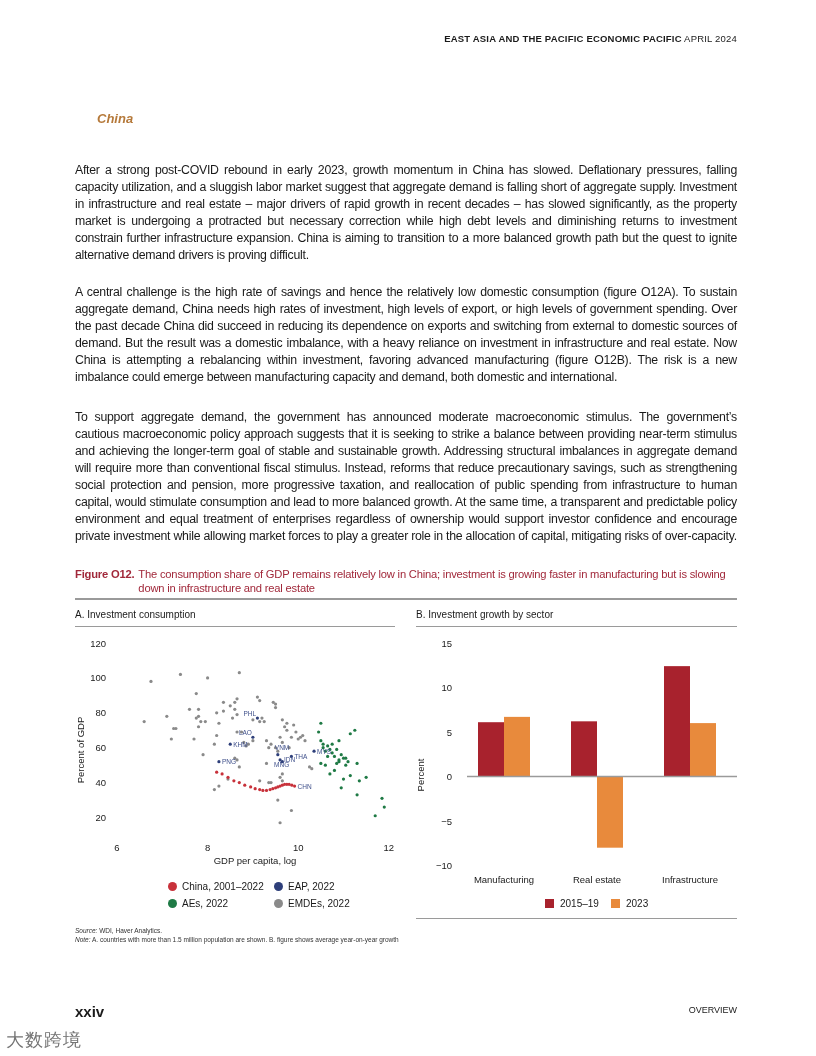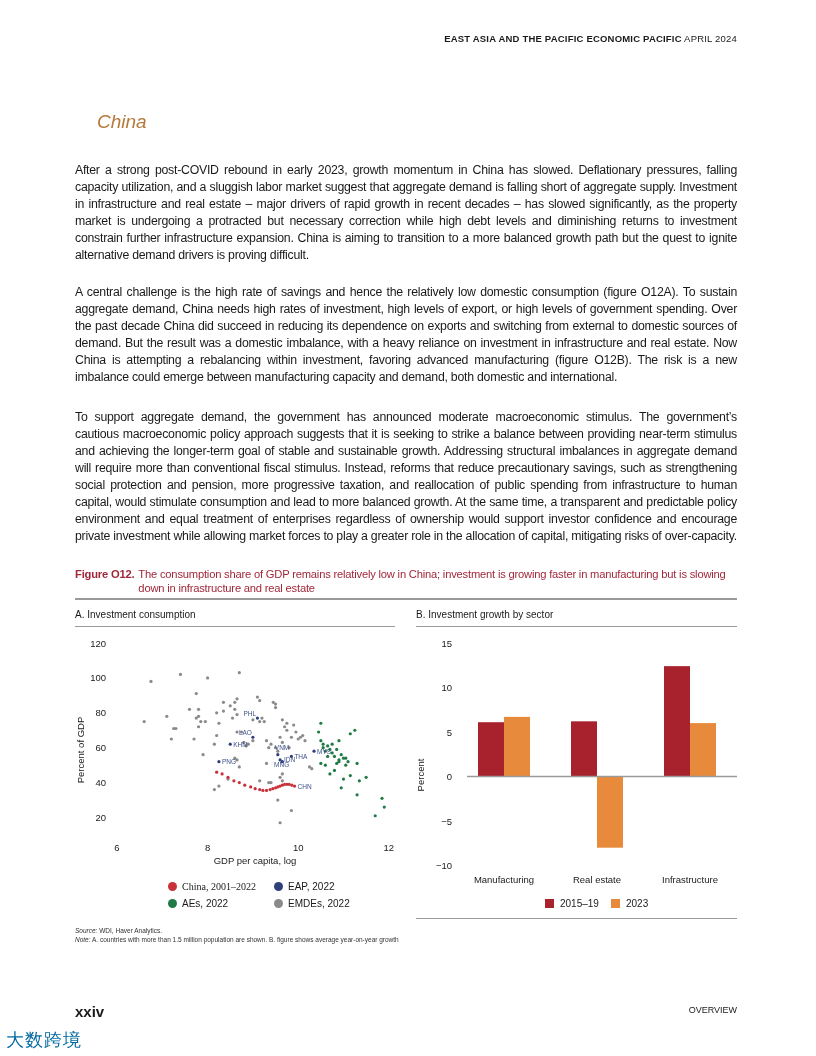--- a/index.html
+++ b/index.html
@@ -1,21 +1,21 @@
 <!DOCTYPE html>
 <html><head>
 <meta charset="utf-8">
 <style>
   html, body { margin: 0; padding: 0; background: #fff; }
   body { width: 816px; height: 1056px; position: relative; overflow: hidden;
          font-family: "Liberation Sans", "DejaVu Sans", sans-serif; color: #1a1a1a; }
   .header { position: absolute; top: 33px; right: 79px; font-size: 9.5px; letter-spacing: 0.2px; }
   .header b { font-weight: 700; }
-  .section-title { position: absolute; left: 97px; top: 111px; font-size: 19px; font-style: italic;
-                   font-weight: 400; color: #b5793a; text-align: right; }
+  .section-title { position: absolute; left: 97px; top: 111px; font-size: 13px; font-style: italic;
+                   font-weight: 700; color: #b5793a; text-align: right; }
   .para { position: absolute; left: 75px; width: 662px; font-size: 12.3px; line-height: 17px;
           text-align: justify; font-family: "Liberation Sans Narrow", "Liberation Sans", sans-serif;
           letter-spacing: -0.25px; }
   #p1 { top: 150px; }
   #p2 { top: 272px; }
   #p3 { top: 397px; }
   .fig-caption { position: absolute; left: 75px; top: 567px; width: 662px; font-size: 11.2px;
                  line-height: 14px; color: #a1283a; letter-spacing: -0.2px; }
   .fig-caption .lbl { font-weight: 700; float: left; margin-right: 4px; }
   .fig-caption .txt { display: block; overflow: hidden; }
@@ -26,21 +26,21 @@
   .axis-label { font-size: 9.5px; fill: #1a1a1a; }
   .country-label { font-size: 6.5px; fill: #3e4f8a; }
   .legend { position: absolute; font-size: 10px; }
   .legend-item { position: absolute; white-space: nowrap; display: flex; align-items: center; }
   .dot { width: 9px; height: 9px; border-radius: 50%; display: inline-block; margin-right: 5px; }
   .sq { width: 9px; height: 9px; display: inline-block; margin-right: 6px; }
   .source { position: absolute; left: 75px; top: 927px; font-size: 6.5px; line-height: 8.5px; color: #333; }
   .source i { font-style: italic; }
   .page-num { position: absolute; left: 75px; top: 1003px; font-size: 15px; font-weight: 700; }
   .footer-right { position: absolute; right: 79px; top: 1005px; font-size: 9px; }
-  .watermark { position: absolute; left: 6px; top: 1028px; font-size: 18px; color: #0369a1; letter-spacing: 1px; }
+  .watermark { position: absolute; left: 6px; top: 1028px; font-size: 18px; color: #737373; letter-spacing: 1px; }
 </style>
 </head>
 <body>
 
 <div class="header">
   <b>EAST ASIA AND THE PACIFIC ECONOMIC PACIFIC</b>
   <span>APRIL 2024</span>
 </div>
 
 <div class="section-title">China</div>
@@ -239,21 +239,21 @@
       <text class="country-label" x="204.07999999999998" y="137.15">MNG</text>
       <text class="country-label" x="224.40499999999997" y="128.925">THA</text>
       <text class="country-label" x="247.05499999999998" y="123.69000000000001">MYS</text>
       <text class="country-label" x="227.576" y="158.59">CHN</text>
     </g>
   <text class="axis-label" id="scatter-ylabel" transform="translate(14,120) rotate(-90)" text-anchor="middle">Percent of GDP</text>
   <text class="axis-label" id="scatter-xlabel" x="185" y="234" text-anchor="middle">GDP per capita, log</text>
 </svg>
 
 <div class="legend">
-  <div class="legend-item" style="left:168px; top:881px;font-family:Liberation Serif, serif;">
+  <div class="legend-item" style="left:168px; top:881px;">
     <span class="dot" id="lg-china" style="background: rgb(200, 49, 58);"></span>
     <span>China, 2001–2022</span>
   </div>
   <div class="legend-item" style="left:274px; top:881px;">
     <span class="dot" id="lg-eap" style="background: rgb(46, 63, 122);"></span>
     <span>EAP, 2022</span>
   </div>
   <div class="legend-item" style="left:168px; top:898px;">
     <span class="dot" id="lg-aes" style="background: rgb(31, 122, 69);"></span>
     <span>AEs, 2022</span>

